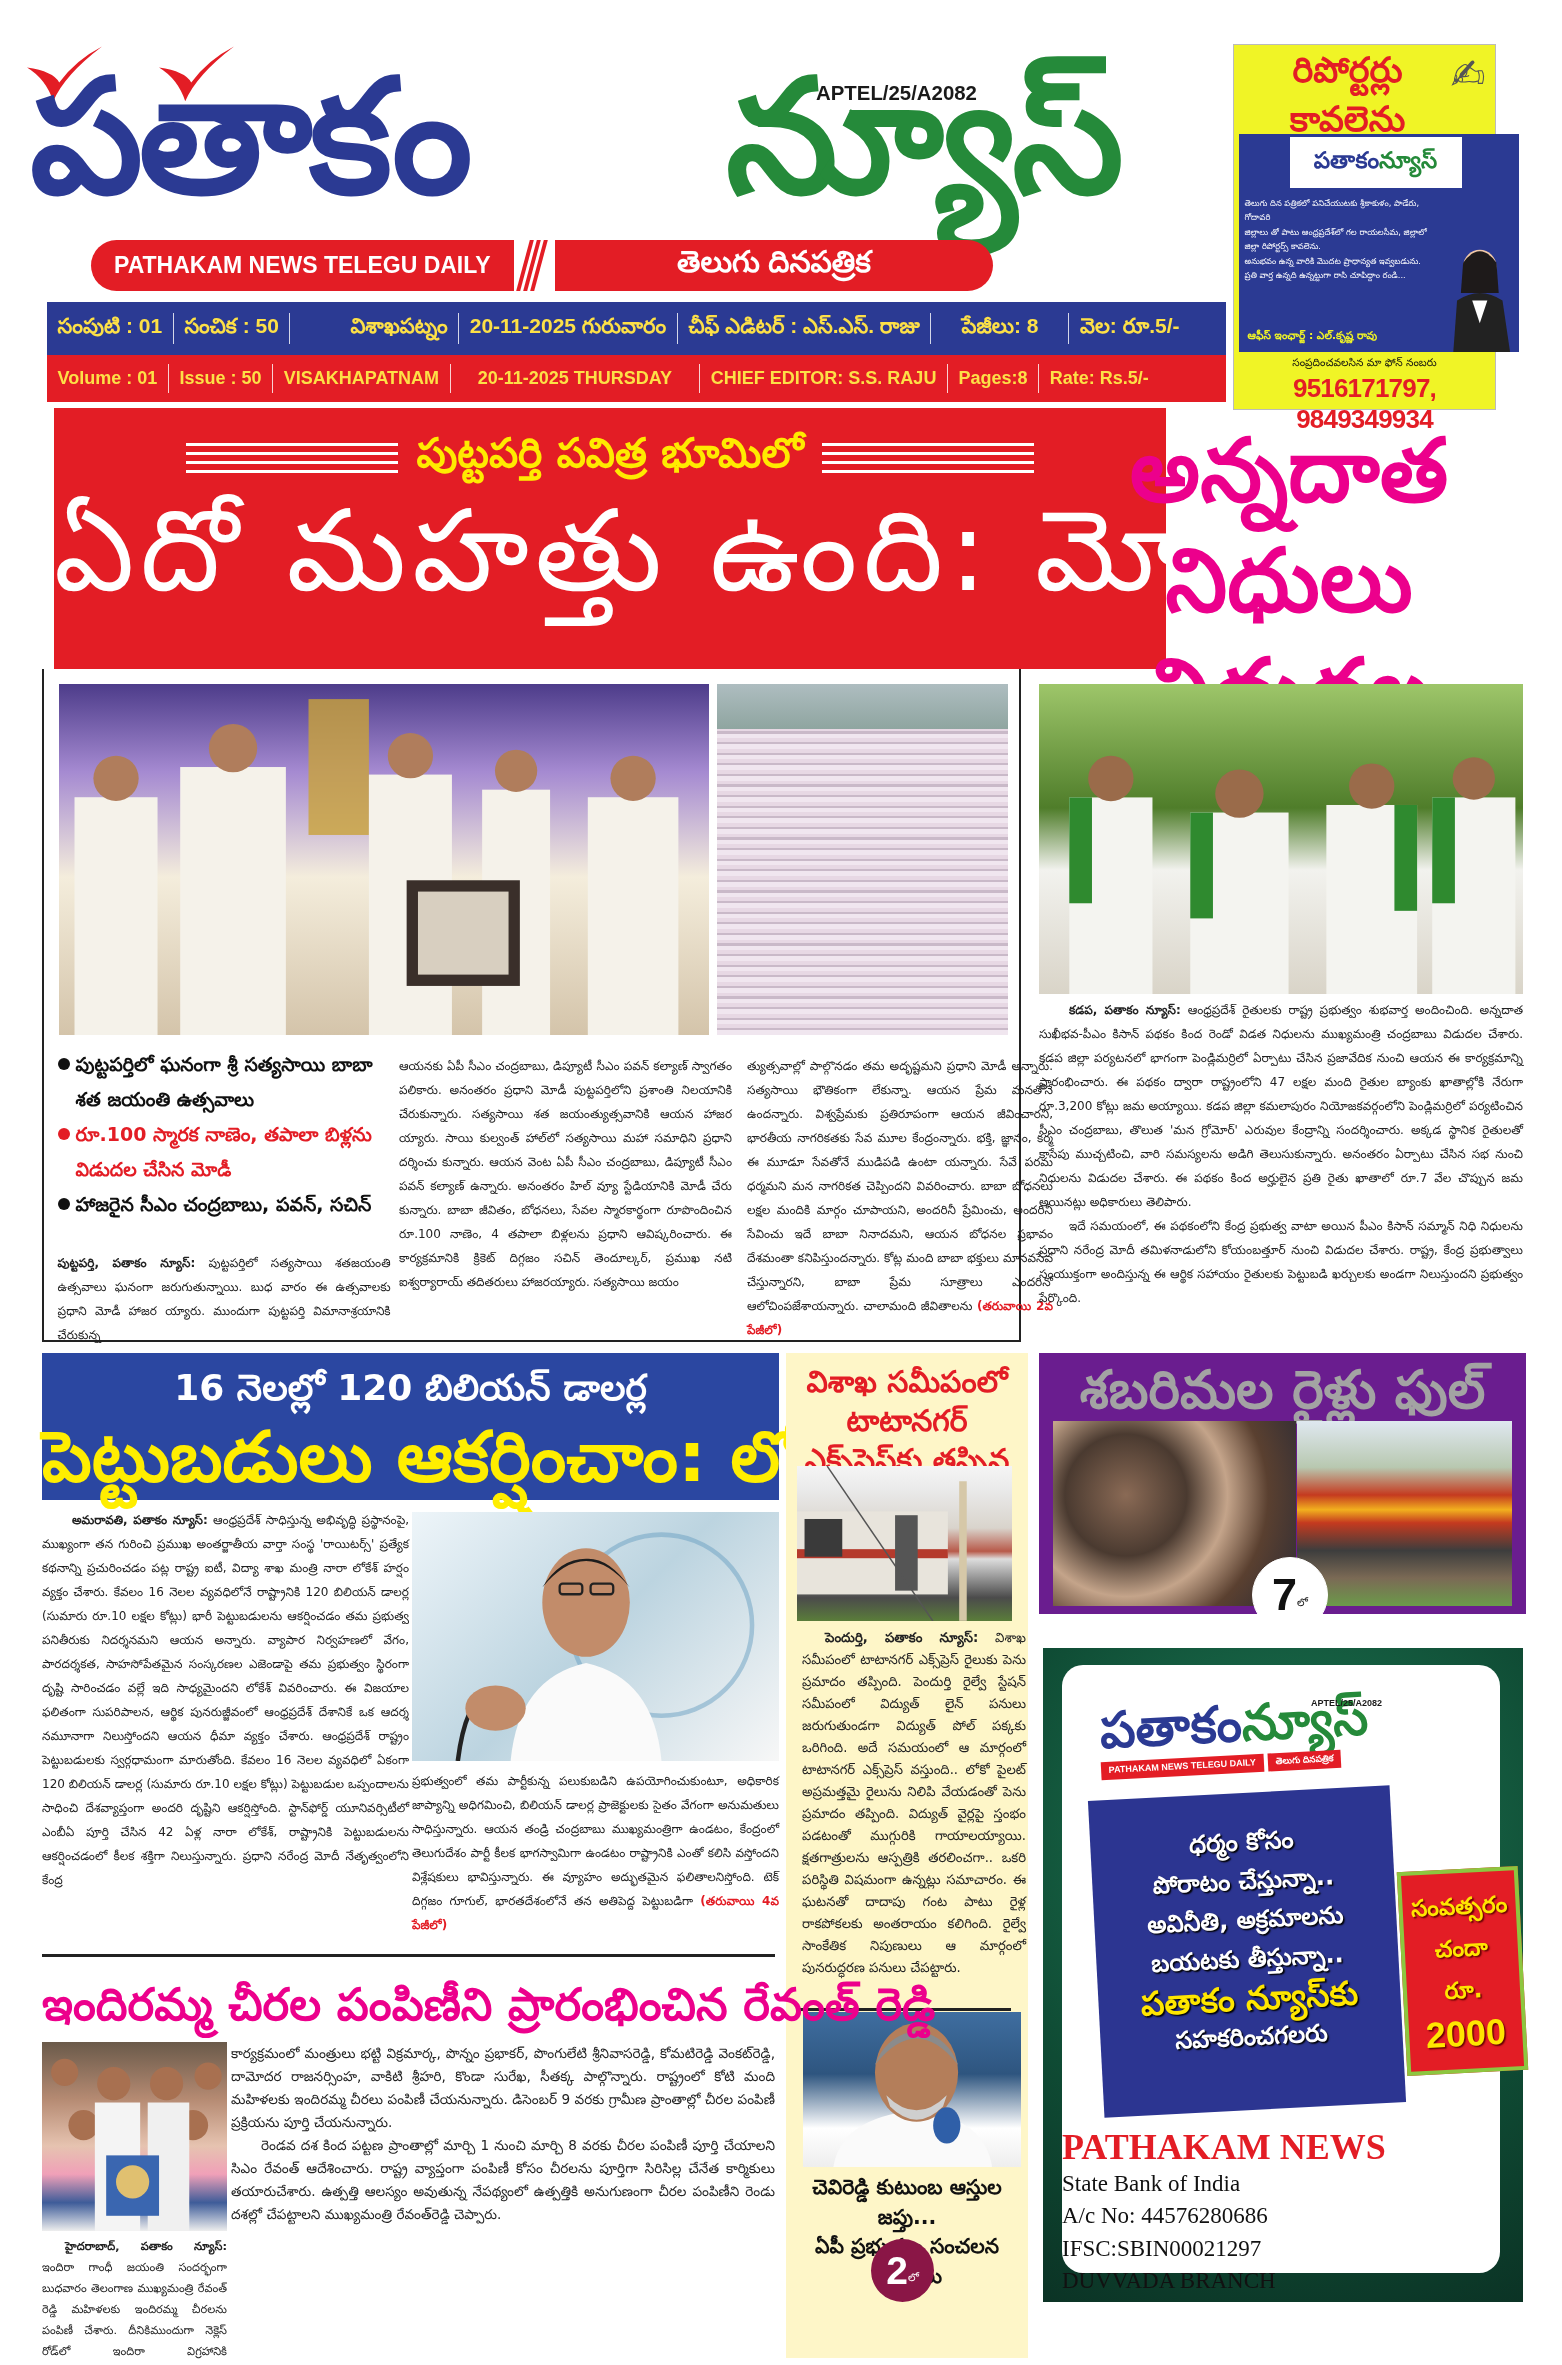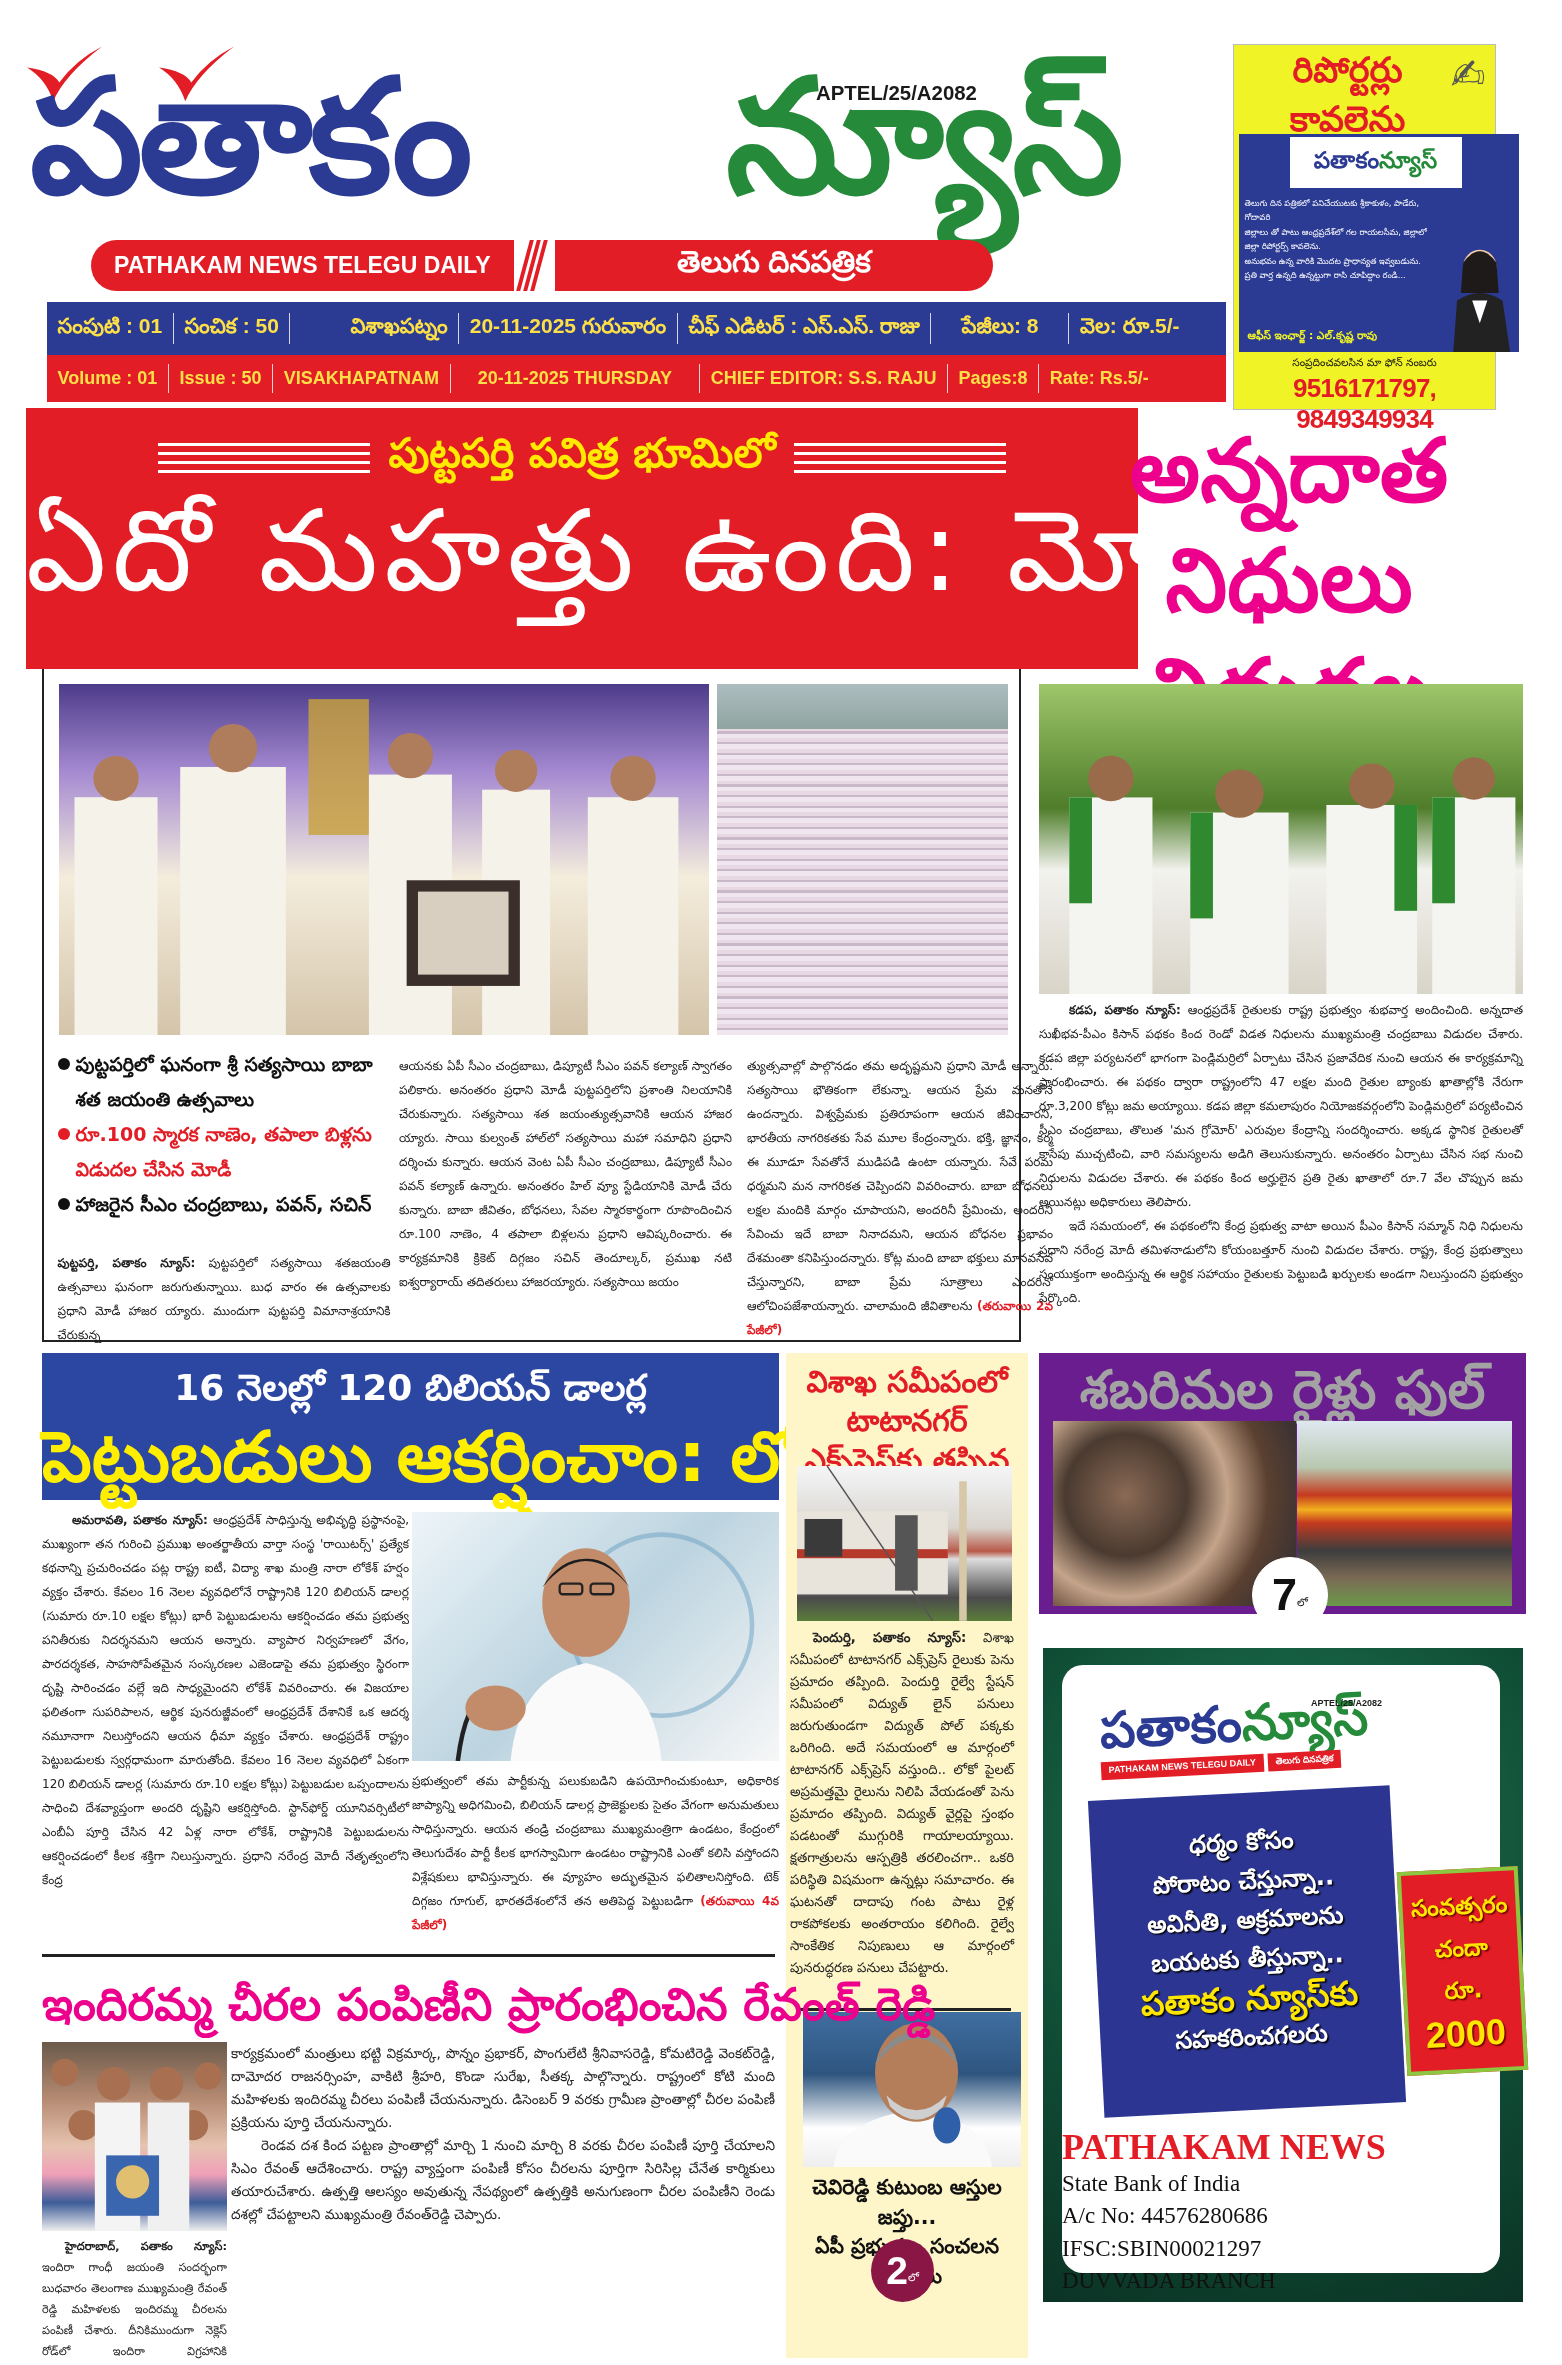--- a/index.html
+++ b/index.html
@@ -33,21 +33,21 @@
   .ra-blue { position: absolute; left: 4.5px; top: 89px; width: 280px; height: 218px; background: #2b3a93; }
   .ra-logo { position: absolute; left: 51px; top: 3px; width: 172px; height: 51px; background: #fff; display: flex; align-items: center; justify-content: center; font-size: 23px; font-weight: 900; }
   .ra-logo .b { color: #2b3a93; } .ra-logo .g { color: #258a3a; }
   .ra-text { position: absolute; left: 6px; top: 62px; width: 189px; color: #fff; font-size: 8.3px; line-height: 14.4px; }
   .ra-office { position: absolute; left: 9px; top: 195px; color: #f0f426; font-size: 10.6px; font-weight: 700; }
   .ra-woman { position: absolute; right: 4.5px; top: 106px; width: 76px; height: 112px; }
   .ra-contact-lbl { position: absolute; left: 0; top: 311px; width: 100%; text-align: center; font-size: 10.6px; color: #111; }
   .ra-phones { position: absolute; left: 0; top: 328px; width: 100%; text-align: center; font-size: 26px; font-weight: 900; color: #e31d25; font-family: "Liberation Sans", sans-serif; letter-spacing: -0.8px; }
 
   
-  .lead-head { left: 26px; top: 408px; width: 1112px; height: 261px; background: #e31d25; }
+  .lead-head { left: 54px; top: 408px; width: 1112px; height: 261px; background: #e31d25; }
   .kicker { position: absolute; left: 0; top: 21px; width: 100%; display: flex; justify-content: center; align-items: center; gap: 18px; }
   .kicker-lines { width: 212px; display: flex; flex-direction: column; gap: 6.8px; }
   .kicker-lines span { height: 2.3px; background: #fff; display: block; }
   .kicker-text { color: #ffea00; font-size: 41px; font-weight: 900; white-space: nowrap; }
   .lead-title { position: absolute; left: 0; top: 76px; width: 100%; text-align: center; color: #fff; font-size: 113px; font-weight: 400; letter-spacing: 6px; white-space: nowrap; line-height: 1.2; }
 
   .lead-box { left: 42px; top: 669px; width: 979px; height: 673px; border: 2.3px solid #222; border-top: none; }
   .photo { background: linear-gradient(135deg,#b9a78f,#d9cdb7 40%,#8a7058); position: absolute; overflow: hidden; }
   .lead-photo1 { left: 15px; top: 15px; width: 650px; height: 351px; background: linear-gradient(180deg,#4d3c8a 0%,#a58ad1 25%,#f4eddc 55%,#d4c4aa 100%); }
   .lead-photo2 { left: 673px; top: 15px; width: 291px; height: 351px; background: repeating-linear-gradient(0deg,#f0e6ef 0 4.5px,#c9b9c8 4.5px 6.8px,#e7d8e4 6.8px 10.6px), #f0e4ec; }
@@ -73,21 +73,21 @@
   .lokesh-kicker { color: #fff; font-size: 36px; font-weight: 700; margin-top: 13.6px; }
   .lokesh-title { color: #ffee00; font-size: 70px; font-weight: 900; line-height: 1.15; white-space: nowrap; }
   .lokesh-col1 { left: 42px; top: 1508px; width: 367px; }
   .lokesh-photo { left: 412px; top: 1512px; width: 367px; height: 249px; background: linear-gradient(135deg,#eef5f9,#bcd4e0 50%,#f7f7f7); }
   .lokesh-col2 { left: 412px; top: 1769px; width: 367px; }
 
   
   .tata-box { left: 786px; top: 1353px; width: 242px; height: 1005px; background: #fef6c8; }
   .tata-head { position: absolute; left: 0; top: 9px; width: 100%; text-align: center; color: #e31d25; font-size: 30px; font-weight: 700; line-height: 1.3; }
   .tata-photo { position: absolute; left: 10.6px; top: 113px; width: 215px; height: 155px; background: linear-gradient(180deg,#f5f5f5 0%,#eaeaea 15%,#d9d4cc 40%,#b85a4a 55%,#ddd 60%,#4b4b4b 85%,#5a7d3a 100%); }
-  .tata-text { position: absolute; left: 4px; top: 274px; width: 224px; font-size: 13.2px; line-height: 22px; }
+  .tata-text { position: absolute; left: 16px; top: 274px; width: 224px; font-size: 13.2px; line-height: 22px; }
   .tata-rule { position: absolute; left: 12px; top: 655px; width: 213px; height: 3px; background: #222; }
   .chevi-photo { position: absolute; left: 16.6px; top: 659px; width: 218px; height: 155px; background: linear-gradient(180deg,#3f6ea0,#2e557f 40%,#ffffff 75%,#eee); }
   .chevi-head { position: absolute; left: 0; top: 820px; width: 100%; text-align: center; font-size: 20.4px; font-weight: 700; line-height: 1.45; color: #111; }
   .page-badge { position: absolute; width: 63px; height: 63px; border-radius: 50%; display: flex; align-items: center; justify-content: center; font-family: "Liberation Sans", sans-serif; font-weight: 900; }
   .badge-2 { left: 85px; top: 886px; background: #8a1646; color: #fff; font-size: 39px; }
   .badge-sfx { font-size: 10.6px; margin-top: 16.6px; font-weight: 400; }
 
   
   .sabari-box { left: 1039px; top: 1353px; width: 487px; height: 261px; background: #6a1d8f; }
   .sabari-head { position: absolute; left: 0; top: 6px; width: 100%; text-align: center; color: #a3a3a3; font-size: 53px; font-weight: 900; }

